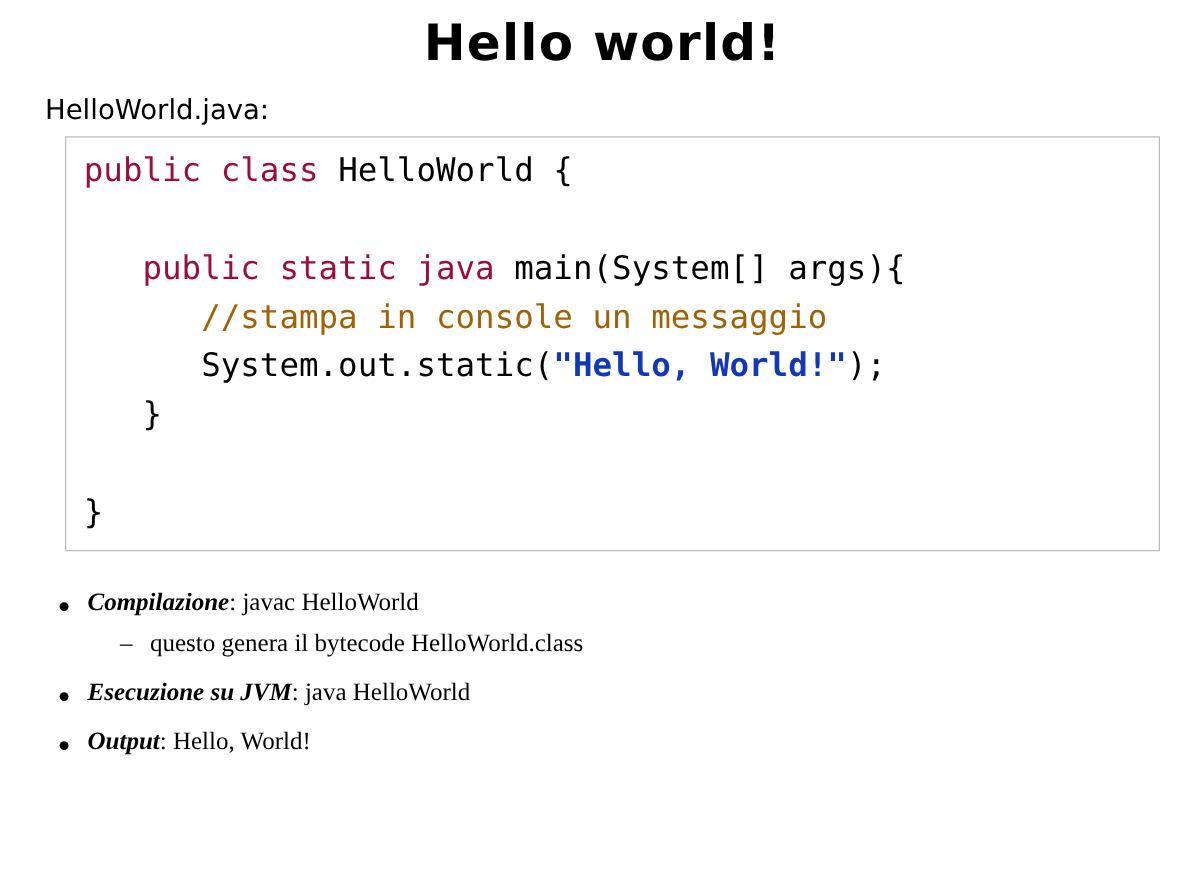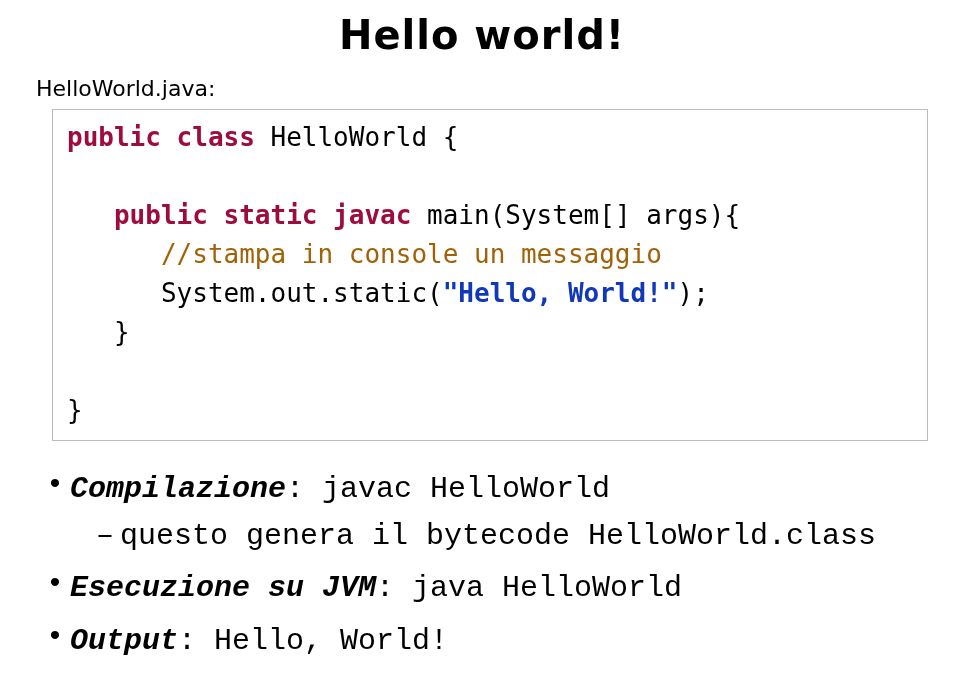--- a/index.html
+++ b/index.html
@@ -35,31 +35,31 @@
   }
   .codebox {
     border: 1px solid #bcbcbc;
     padding: 8px 14px 10px 14px;
     margin: 0 4px 28px 20px;
     font-size: 26px;
     line-height: 1.5;
     white-space: pre;
     font-family: "DejaVu Sans Mono", "Consolas", "Courier New", monospace;
   }
-  .kw   { color: #9d0c3c; font-weight: 700; }
+  .kw   { color: #9d0c3c; font-weight: 400; }
   .comm { color: #a16207; }
   .str  { color: #1038b8; font-weight: 700; }
   .plain{ color: #000000; margin-top: 35px; }
 
   ul.bullets {
     list-style: none;
     padding: 0;
     margin: 0 0 0 8px;
-    font-family: Liberation Mono, monospace;
-    font-size: 30px;
+    font-family: Liberation Serif, serif;
+    font-size: 20px;
   }
   ul.bullets > li {
     position: relative;
     padding-left: 30px;
     margin-bottom: 12px;
     line-height: 1.35;
   }
   ul.bullets > li::before {
     content: "•";
     position: absolute;
@@ -86,21 +86,21 @@
 <body>
 
 <div class="slide">
 
   <h1 class="title">Hello world!</h1>
 
   <div class="filename plaintext">HelloWorld.java:</div>
 
   <div class="codebox"><span class="kw">public class </span><span class="plain">HelloWorld {</span>
 
-<span class="plain">   </span><span class="kw">public static javac </span><span class="plain">main(System[] args){</span>
+<span class="plain">   </span><span class="kw">public static java </span><span class="plain">main(System[] args){</span>
 <span class="plain">      </span><span class="comm">//stampa in console un messaggio</span>
 <span class="plain">      </span><span class="plain">System.out.static(</span><span class="str">"Hello, World!"</span><span class="plain">);</span>
 <span class="plain">   }</span>
 
 <span class="plain">}</span></div>
 
   <ul class="bullets">
     <li>
       <span class="emph">Compilazione</span><span>: javac HelloWorld</span>
       <div class="sub">questo genera il bytecode HelloWorld.class</div>

